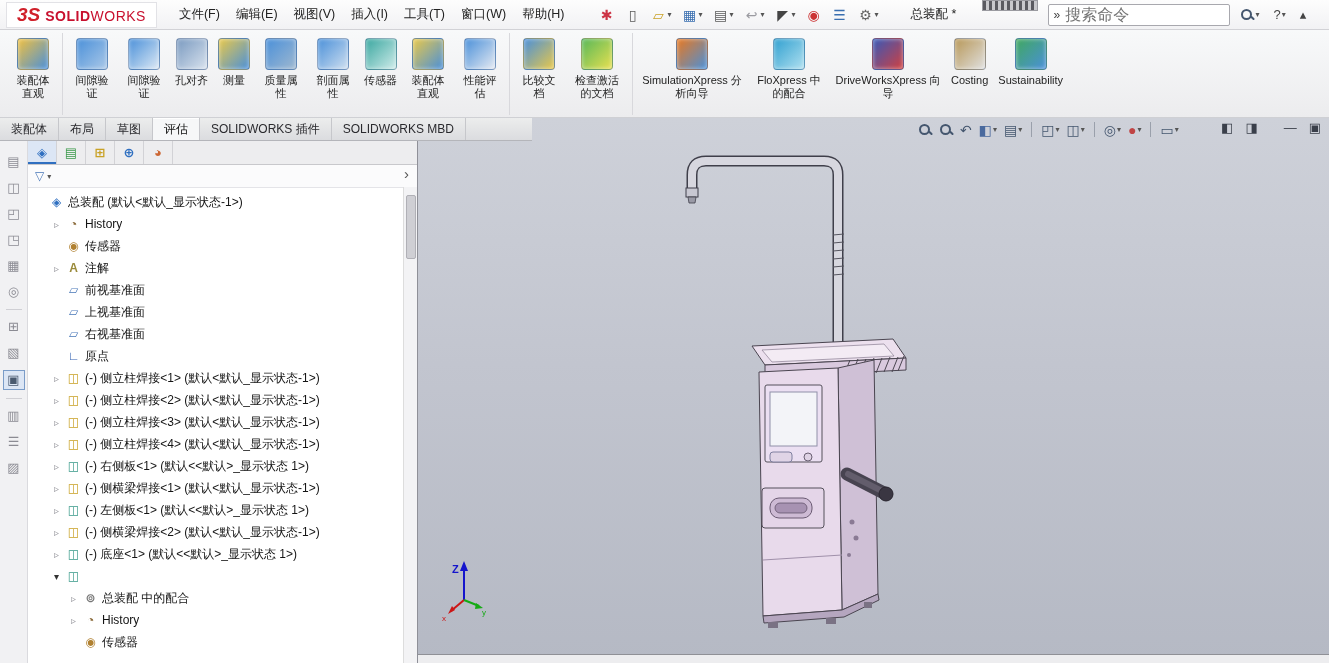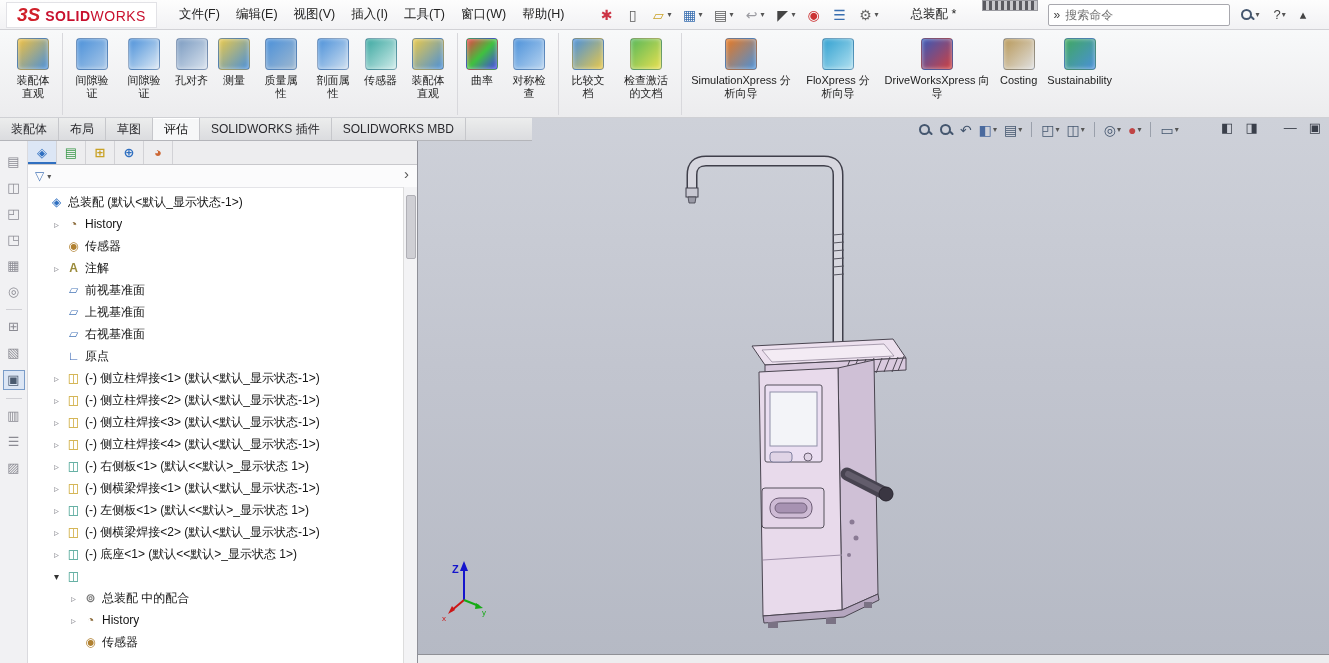--- a/index.html
+++ b/index.html
@@ -20,21 +20,21 @@
   .qa{display:flex;align-items:center;margin-left:22px;gap:2px;}
   .qa-btn{display:inline-flex;align-items:center;padding:2px 4px;}
   .qa-ic{font-size:14px;width:16px;text-align:center;line-height:16px;}
   .caret{font-size:8px;color:#555;margin-left:1px;}
   .doc-title{font-size:12.5px;color:#222;margin-left:28px;white-space:nowrap;}
   .grip{width:54px;height:9px;margin-left:26px;align-self:flex-start;
         background:repeating-linear-gradient(90deg,#5a5a60 0 3px,#c8c8cc 3px 6px);border:1px solid #9a9aa0;}
   .search-box{width:172px;height:20px;border:1px solid #a8a8ae;background:#fff;border-radius:2px;
               display:flex;align-items:center;margin-left:10px;padding:0 4px;}
   .search-left{font-size:12px;color:#444;margin-right:3px;}
-  .search-box input{border:0;outline:0;flex:1;font-size:12px;color:#333;font-family:inherit;background:transparent;min-width:0;}
+  .search-box input{border:0;outline:0;flex:1;font-size:16px;color:#333;font-family:inherit;background:transparent;min-width:0;}
   .mini-btn{display:inline-flex;align-items:center;padding:2px 4px;margin-left:6px;font-size:13px;color:#444;}
   
   .mag{position:relative;width:14px;height:14px;display:inline-block;}
   .mag::before{content:"";position:absolute;left:1px;top:1px;width:7px;height:7px;border:2px solid #44566e;border-radius:50%;}
   .mag::after{content:"";position:absolute;left:10px;top:9px;width:5px;height:2px;background:#44566e;transform:rotate(45deg);border-radius:1px;}
   
   .ribbon{position:absolute;top:30px;left:0;width:1329px;height:88px;z-index:5;display:flex;align-items:stretch;
           background:linear-gradient(#f8f9fa,#ececee);border-bottom:1px solid #cfd0d4;box-sizing:border-box;padding:3px 2px 2px 4px;}
   .rgroup{display:flex;align-items:flex-start;padding:0 3px;}
   .rgroup + .rgroup{border-left:1px solid #d8d8dc;}
@@ -189,49 +189,43 @@
         <span class="rb-label">剖面属性</span>
       </div>
       <div class="rb">
         <span class="rb-ic" style="background: linear-gradient(135deg, rgb(58, 167, 160), rgb(207, 236, 234));"></span>
         <span class="rb-label">传感器</span>
       </div>
       <div class="rb">
         <span class="rb-ic" style="background: linear-gradient(135deg, rgb(232, 200, 74), rgb(74, 144, 217));"></span>
         <span class="rb-label">装配体直观</span>
       </div>
-    </div>
-    <div class="rgroup">
-      <div class="rb">
-        <span class="rb-ic" style="background: linear-gradient(135deg, rgb(232, 64, 64), rgb(64, 192, 64) 50%, rgb(64, 64, 232));"></span>
-        <span class="rb-label">曲率</span>
-      </div>
-      <div class="rb">
-        <span class="rb-ic" style="background: linear-gradient(135deg, rgb(74, 144, 217), rgb(184, 212, 240));"></span>
-        <span class="rb-label">对称检查</span>
+      <div class="rb">
+        <span class="rb-ic" style="background: linear-gradient(135deg, rgb(74, 144, 217), rgb(229, 234, 242));"></span>
+        <span class="rb-label">性能评估</span>
       </div>
     </div>
     <div class="rgroup">
       <div class="rb">
         <span class="rb-ic" style="background: linear-gradient(135deg, rgb(74, 144, 217), rgb(232, 200, 74));"></span>
         <span class="rb-label">比较文档</span>
       </div>
       <div class="rb">
         <span class="rb-ic" style="background: linear-gradient(135deg, rgb(88, 184, 88), rgb(232, 224, 80));"></span>
         <span class="rb-label" style="max-width: 54px;">检查激活的文档</span>
       </div>
     </div>
     <div class="rgroup">
       <div class="rb">
         <span class="rb-ic" style="background: linear-gradient(135deg, rgb(232, 120, 32), rgb(74, 144, 217));"></span>
         <span class="rb-label" style="max-width: 102px;">SimulationXpress 分析向导</span>
       </div>
       <div class="rb">
         <span class="rb-ic" style="background: linear-gradient(135deg, rgb(48, 160, 208), rgb(176, 224, 240));"></span>
-        <span class="rb-label" style="max-width: 72px;">FloXpress 分析向导</span>
+        <span class="rb-label" style="max-width: 72px;">FloXpress 中的配合</span>
       </div>
       <div class="rb">
         <span class="rb-ic" style="background: linear-gradient(135deg, rgb(56, 88, 184), rgb(208, 64, 64));"></span>
         <span class="rb-label" style="max-width: 106px;">DriveWorksXpress 向导</span>
       </div>
       <div class="rb">
         <span class="rb-ic" style="background: linear-gradient(135deg, rgb(184, 152, 88), rgb(224, 224, 224));"></span>
         <span class="rb-label" style="max-width: 60px;">Costing</span>
       </div>
       <div class="rb">

